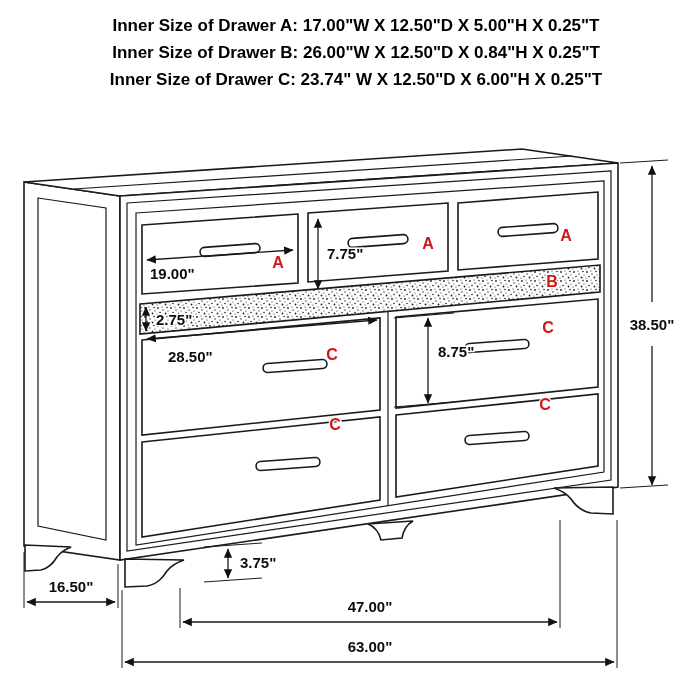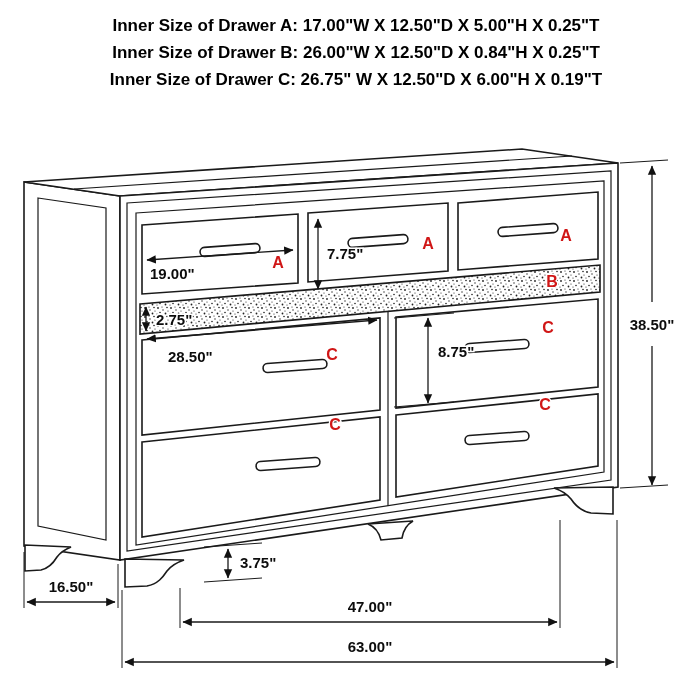--- a/index.html
+++ b/index.html
@@ -28,21 +28,21 @@
     paint-order:stroke; stroke:#ffffff; stroke-width:2.5px;
     text-anchor:middle;
   }
 </style>
 </head>
 <body>
 
 <div class="header">
   <div>Inner Size of Drawer A: 17.00"W X 12.50"D X 5.00"H X 0.25"T</div>
   <div>Inner Size of Drawer B: 26.00"W X 12.50"D X 0.84"H X 0.25"T</div>
-  <div>Inner Size of Drawer C: 26.75" W X 12.50"D X 6.00"H X 0.19"T</div>
+  <div>Inner Size of Drawer C: 23.74" W X 12.50"D X 6.00"H X 0.25"T</div>
 </div>
 
 <svg width="700" height="700" viewBox="0 0 700 700">
   <defs>
     <marker id="ah" viewBox="0 0 10 10" refX="8.5" refY="5" markerWidth="8" markerHeight="8" orient="auto-start-reverse">
       <path d="M0,1 L9,5 L0,9 Z" fill="#111"></path>
     </marker>
     <pattern id="speckle" width="13" height="9" patternUnits="userSpaceOnUse">
       <rect width="13" height="9" fill="#ffffff"></rect>
       <g fill="#222">

